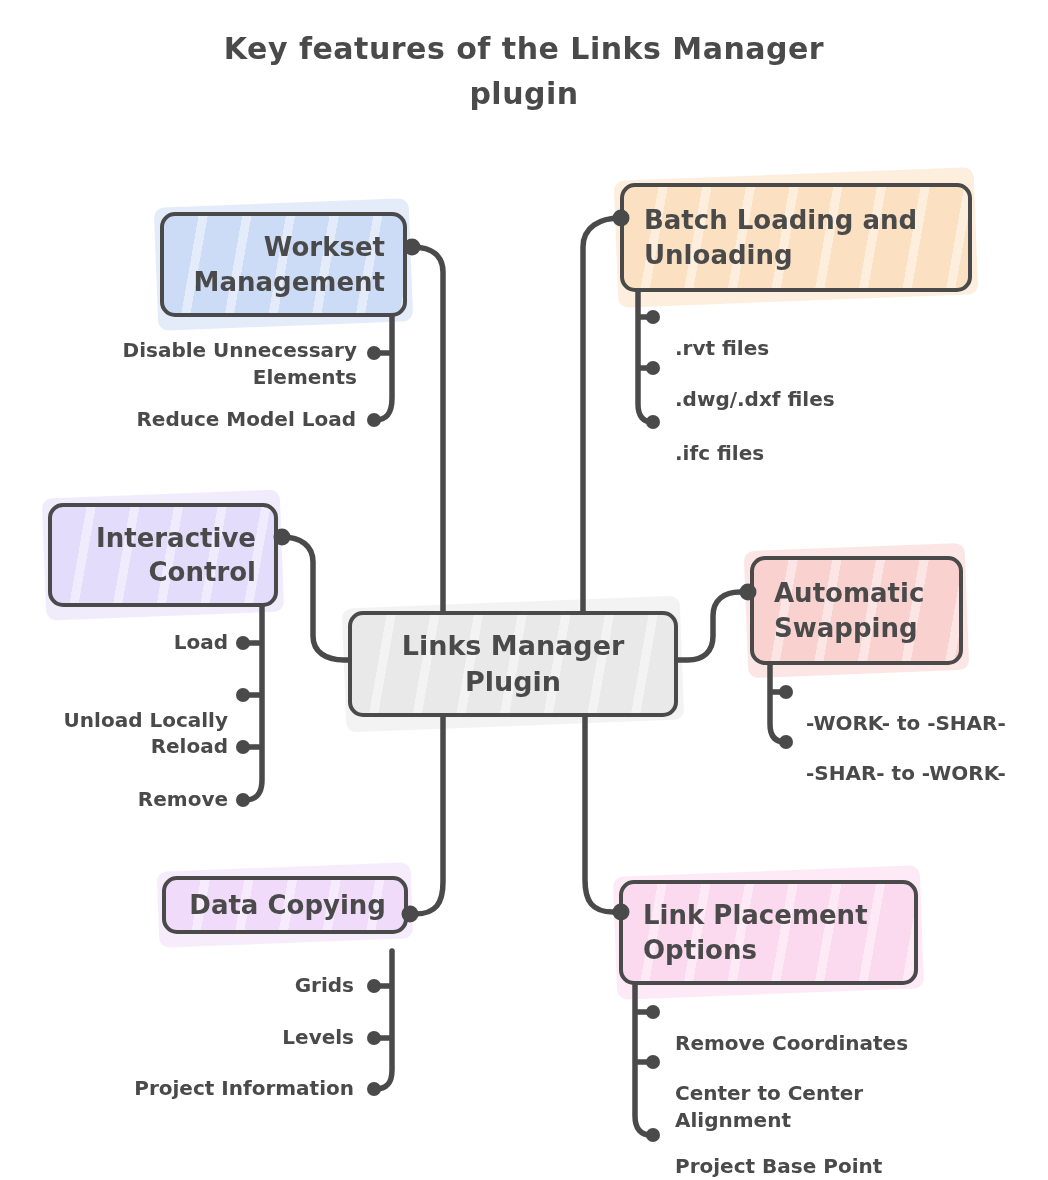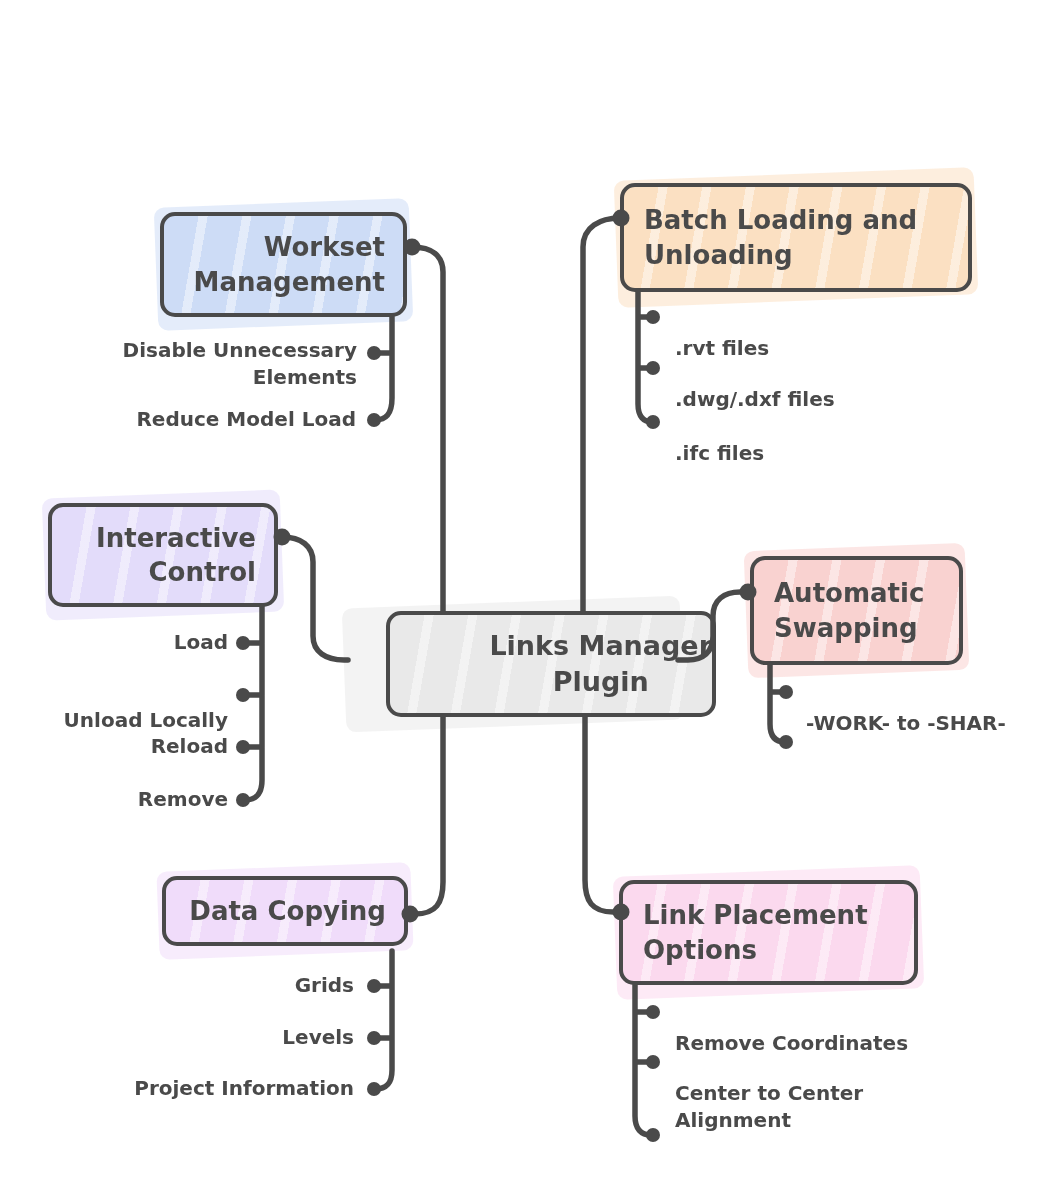--- a/index.html
+++ b/index.html
@@ -27,41 +27,43 @@
     background-color:var(--fill);
     background-image:repeating-linear-gradient(100deg,
       rgba(255,255,255,0) 0px,rgba(255,255,255,0) 34px,
       rgba(255,255,255,.45) 34px,rgba(255,255,255,.45) 43px);
     display:flex;align-items:center;
     font-size:26px;font-weight:bold;line-height:1.32;
     white-space:pre-line;
   }
   .al-r .bx{justify-content:flex-end;text-align:right;padding-right:18px;padding-left:10px;}
   .al-l .bx{justify-content:flex-start;text-align:left;padding-left:20px;padding-right:10px;}
-  .al-c .bx{justify-content:flex-end;text-align:center;margin-left:38px;}
+  .al-c .bx{justify-content:center;text-align:center;}
   .n-workset    {left:160px;top:212px;width:247px;height:105px;}
   .n-batch      {left:620px;top:183px;width:352px;height:109px;}
   .n-interactive{left:48px; top:503px;width:230px;height:104px;}
   .n-automatic  {left:750px;top:556px;width:213px;height:109px;}
-  .n-data       {left:162px;top:876px;width:246px;height:70px;}
+  .n-data       {left:162px;top:876px;width:246px;height:58px;}
   .n-link       {left:619px;top:880px;width:299px;height:105px;}
   .n-center     {left:348px;top:611px;width:330px;height:106px;font-size:27px;}
   .n-center .bx {font-size:27px;}
   .leaf{
     position:absolute;z-index:3;font-size:20px;font-weight:bold;
     line-height:27px;white-space:pre-line;
   }
   .lf-r{text-align:right;}
   .lf-l{text-align:left;margin-top:32px;}
 </style>
 </head>
 <body>
 
 <div class="canvas">
 
+  <div class="title">Key features of the Links Manager
+plugin</div>
 
   <svg class="wires" width="1048" height="1180" viewBox="0 0 1048 1180">
 
     <path d="M 412 247 C 432 247 443 256 443 272 L 443 611"></path>
     <path d="M 620 218 C 600 218 583 227 583 247 L 583 611"></path>
     <path d="M 282 537 C 301 537 313 546 313 562 L 313 636 C 313 652 326 660 344 660 L 348 660"></path>
     <path d="M 678 660 L 688 660 C 703 660 713 652 713 636 L 713 616 C 713 600 724 592 740 592 L 746 592"></path>
     <path d="M 443 717 L 443 882 C 443 903 436 914 415 914 L 411 914"></path>
     <path d="M 585 717 L 585 880 C 585 901 592 912 613 912 L 619 912"></path>
 
@@ -160,22 +162,24 @@
   <div class="leaf lf-l" style="left:675px;top:303px;">.rvt files</div>
   <div class="leaf lf-l" style="left:675px;top:354px;">.dwg/.dxf files</div>
   <div class="leaf lf-l" style="left:675px;top:408px;">.ifc files</div>
 
   <div class="leaf lf-r" style="right:820px;top:629px;">Load</div>
   <div class="leaf lf-r" style="right:820px;top:707px;">Unload Locally</div>
   <div class="leaf lf-r" style="right:820px;top:733px;">Reload</div>
   <div class="leaf lf-r" style="right:820px;top:786px;">Remove</div>
 
   <div class="leaf lf-l" style="left:806px;top:678px;">-WORK- to -SHAR-</div>
+  <div class="leaf lf-l" style="left:806px;top:728px;">-SHAR- to -WORK-</div>
 
   <div class="leaf lf-r" style="right:694px;top:972px;">Grids</div>
   <div class="leaf lf-r" style="right:694px;top:1024px;">Levels</div>
   <div class="leaf lf-r" style="right:694px;top:1075px;">Project Information</div>
 
   <div class="leaf lf-l" style="left:675px;top:998px;">Remove Coordinates</div>
   <div class="leaf lf-l" style="left:675px;top:1048px;">Center to Center
 Alignment</div>
+  <div class="leaf lf-l" style="left:675px;top:1121px;">Project Base Point</div>
 
 </div>
 
 </body></html>

